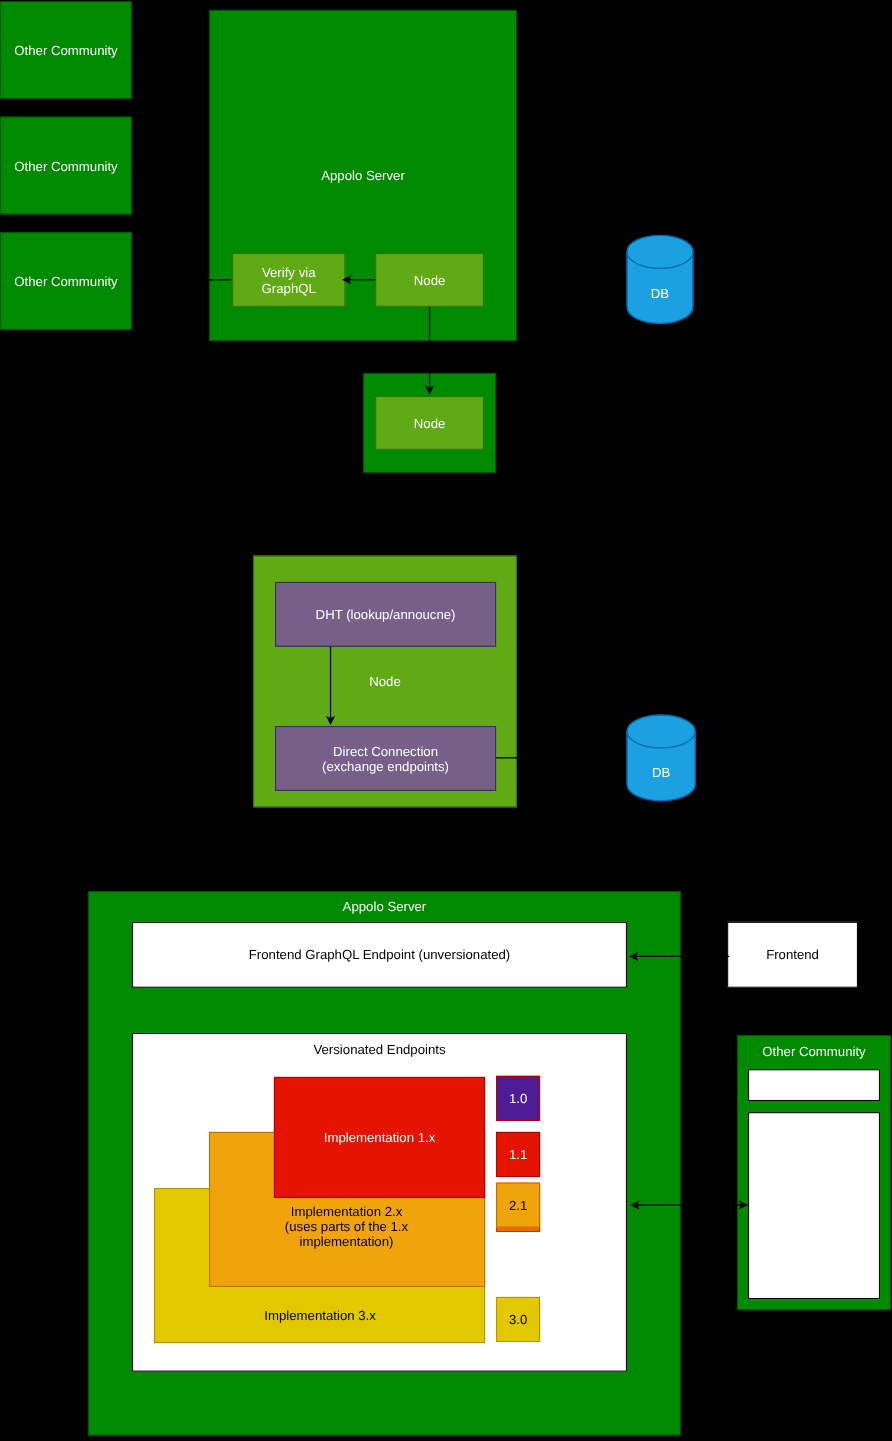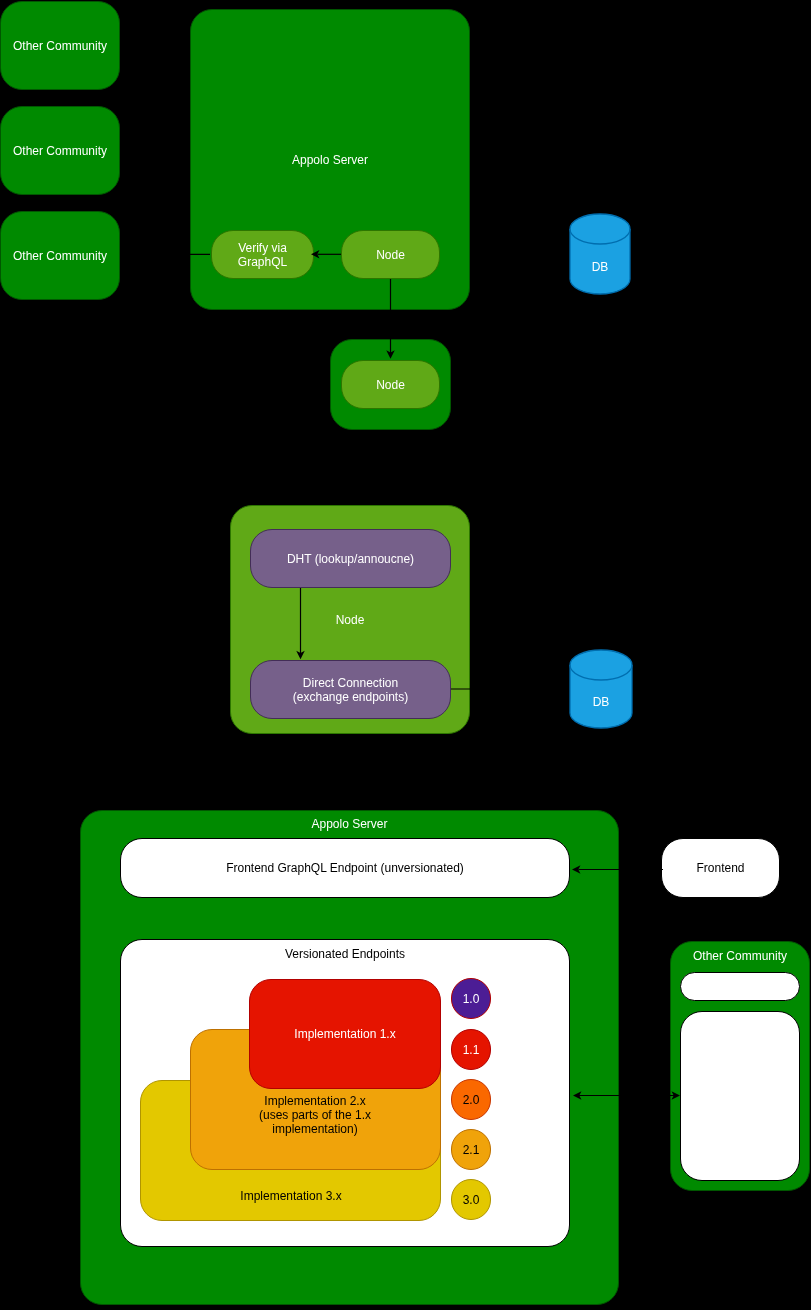--- a/index.html
+++ b/index.html
@@ -1,18 +1,18 @@
 <!DOCTYPE html>
 <html><head>
 <meta charset="utf-8">
 <style>
   html,body{margin:0;padding:0;background:#000;}
   #page{position:relative;width:811px;height:1310px;background:#000;overflow:hidden;
         font-family:"Liberation Sans",sans-serif;font-size:12px;}
-  .box{position:absolute;box-sizing:border-box;border-radius:22px;}
+  .box{position:absolute;box-sizing:border-box;}
   .ctr{display:flex;align-items:center;justify-content:center;text-align:center;}
   .dg{background:#008A00;border:1px solid #005700;color:#fff;}
   .lg{background:#60A917;border:1px solid #2D7600;color:#fff;}
   .pu{background:#76608A;border:1px solid #432D57;color:#fff;}
   .wh{background:#fff;border:1px solid #000;color:#000;}
   svg{position:absolute;left:0;top:0;}
 </style>
 </head>
 <body>
 <div id="page">
@@ -49,21 +49,21 @@
 
   <div class="box" style="left:140px;top:1080px;width:301px;height:141px;background:#E3C800;border:1px solid #B09500;"></div>
   <div class="box ctr" style="left:124px;top:1188px;width:334px;height:16px;color:#000;">Implementation 3.x</div>
   <div class="box" style="left:190px;top:1029px;width:251px;height:141px;background:#F0A30A;border:1px solid #BD7000;"></div>
   <div class="box ctr" style="left:190px;top:1092px;width:250px;height:45px;color:#000;">Implementation 2.x<br>(uses parts of the 1.x<br>implementation)</div>
   <div class="box ctr" style="left:249px;top:979px;width:192px;height:110px;background:#E51400;border:1px solid #B20000;color:#fff;">Implementation 1.x</div>
 
   <div class="box ctr" style="left:451px;top:978px;width:40px;height:41px;background:#4c1d95;border:1px solid #B20000;color:#fff;">1.0</div>
   <div class="box ctr" style="left:451px;top:1029px;width:40px;height:41px;background:#E51400;border:1px solid #B20000;color:#fff;">1.1</div>
   <div class="box ctr" style="left:451px;top:1079px;width:40px;height:41px;background:#FA6800;border:1px solid #C73500;color:#000;">2.0</div>
-  <div class="box ctr" style="left:451px;top:1129px;width:40px;height:41px;background:#F0A30A;border:1px solid #BD7000;color:#000;">2.1</div>
+  <div class="box ctr" style="left:451px;top:1075px;width:40px;height:41px;background:#F0A30A;border:1px solid #BD7000;color:#000;">2.1</div>
   <div class="box ctr" style="left:451px;top:1179px;width:40px;height:41px;background:#E3C800;border:1px solid #B09500;color:#000;">3.0</div>
 
   <div class="box ctr wh" style="left:661px;top:838px;width:119px;height:60px;text-align:right;">Frontend</div>
 
   <div class="box dg" style="left:670px;top:941px;width:140px;height:250px;text-align:center;padding-top:7px;">Other Community</div>
   <div class="box wh" style="left:680px;top:972px;width:120px;height:29px;"></div>
   <div class="box wh" style="left:680px;top:1011px;width:120px;height:170px;"></div>
 
   <svg width="811" height="1310" viewBox="0 0 811 1310" style="left:0;top:0;pointer-events:none;">
     <g stroke="#000" stroke-width="1.2" fill="none">

